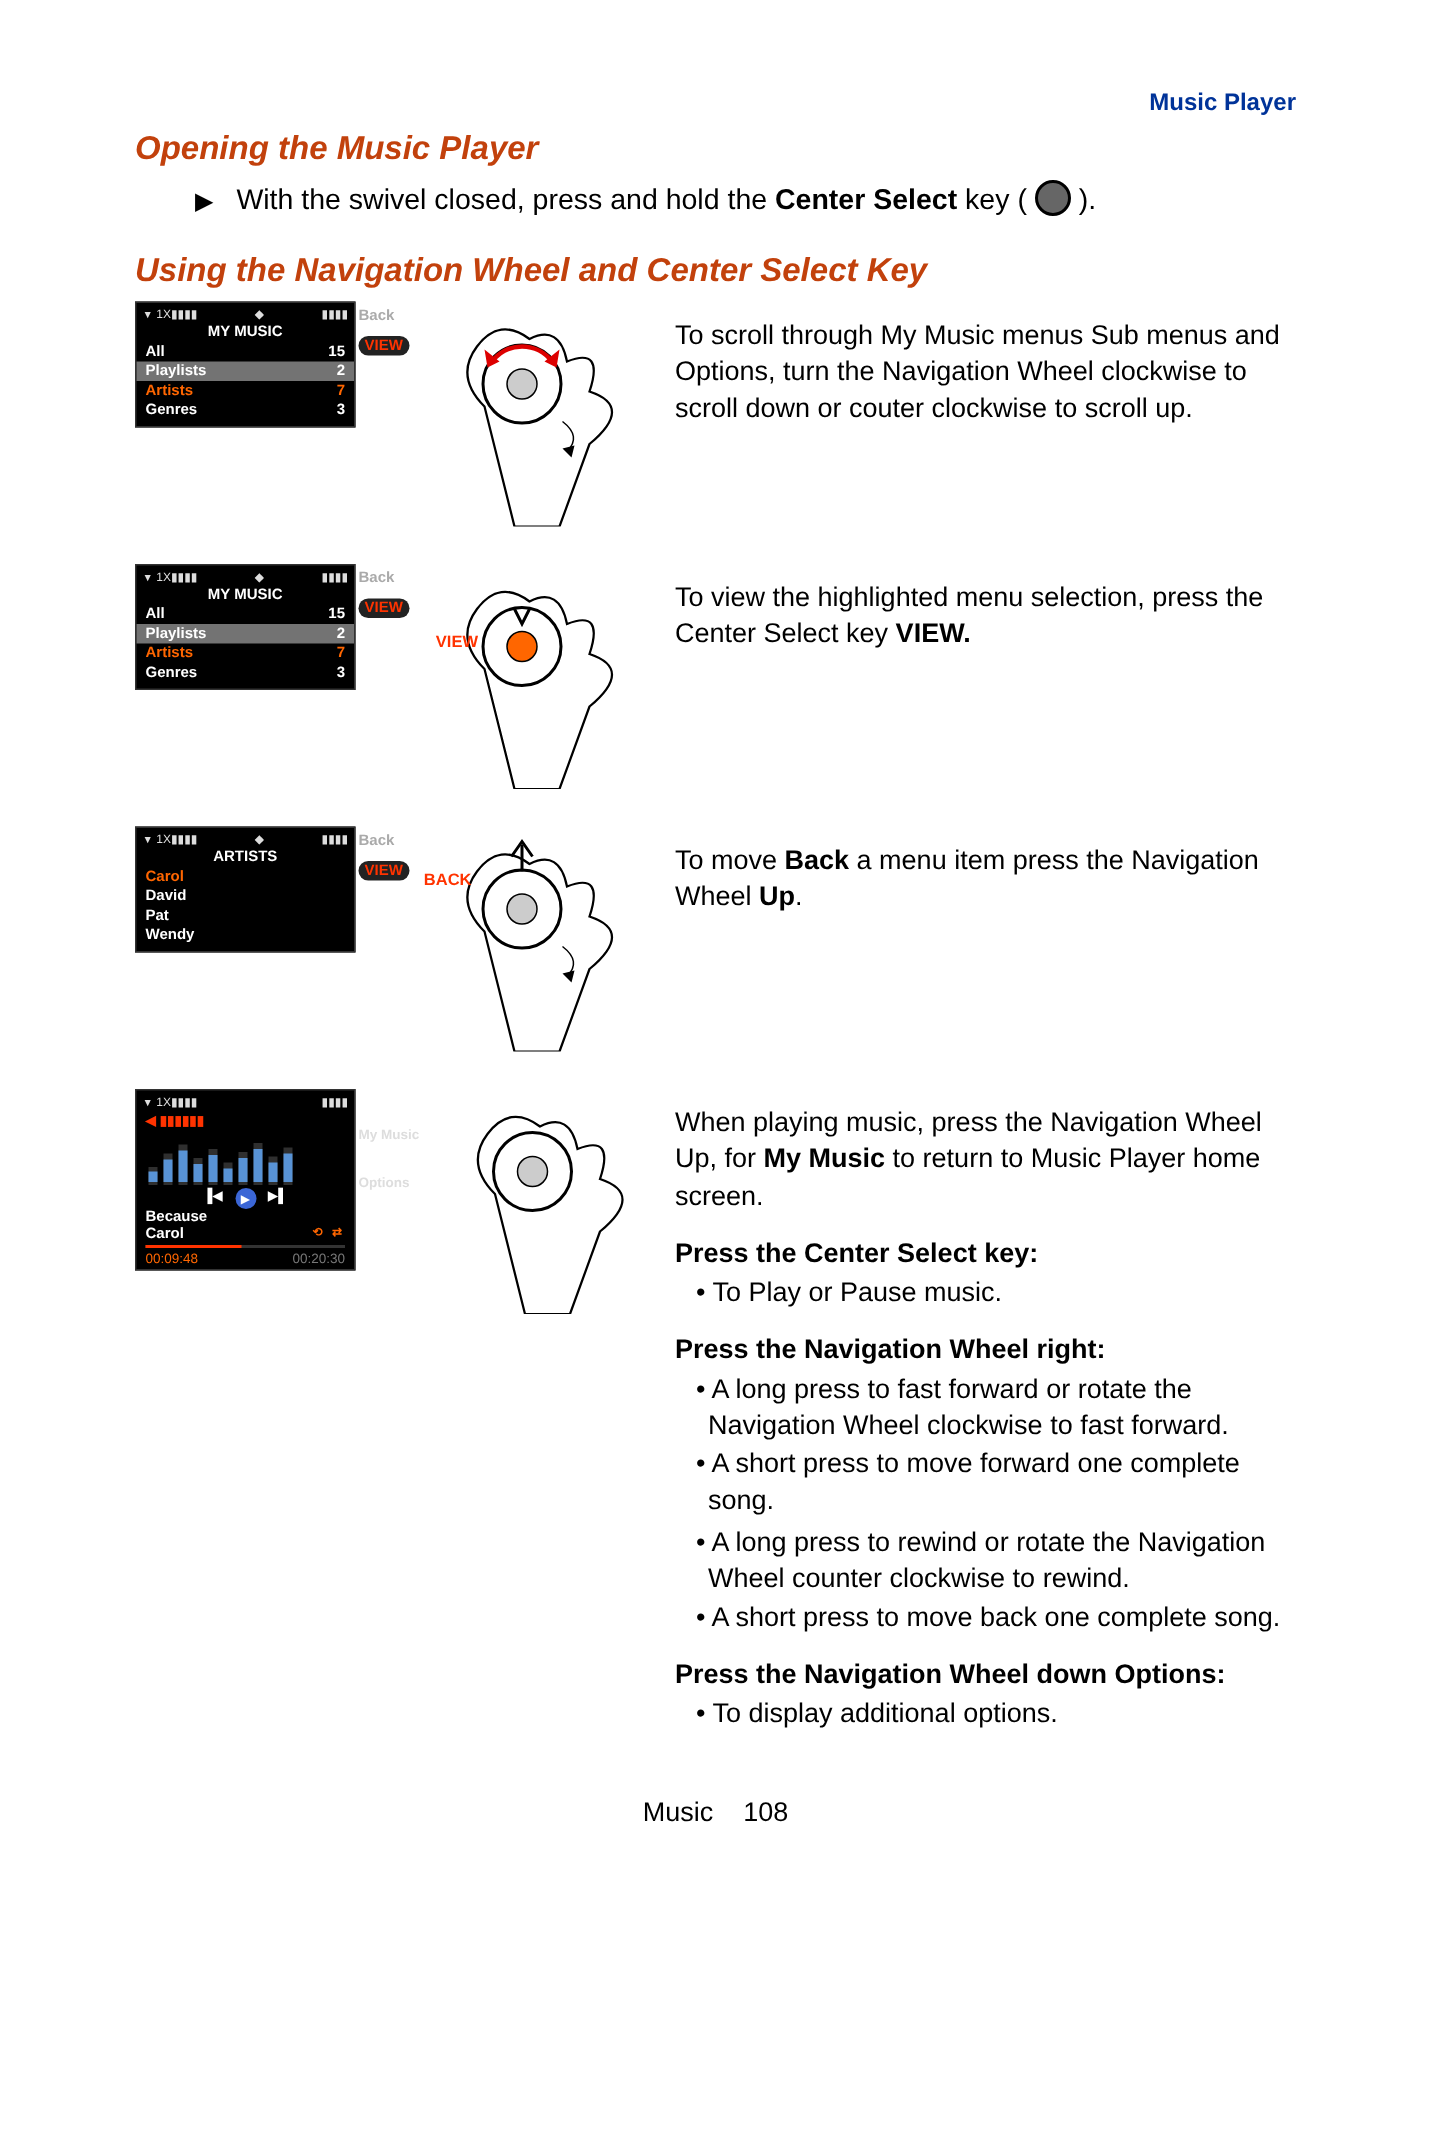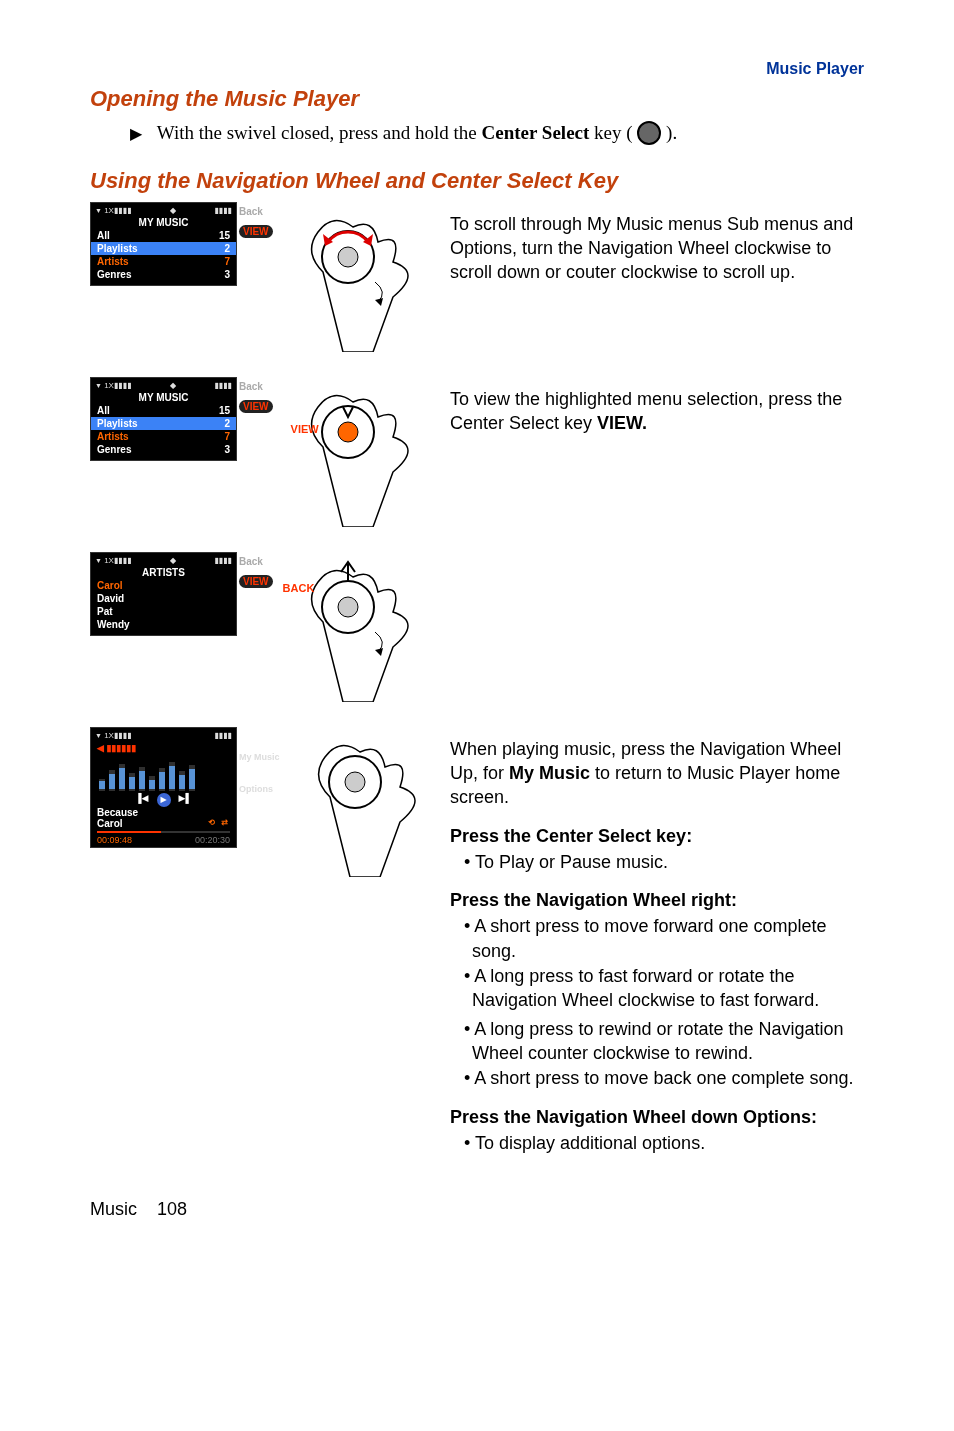--- a/index.html
+++ b/index.html
@@ -21,21 +21,20 @@
     .section-title {
       color: #c2410c;
       font-style: italic;
       font-weight: bold;
       font-size: 22px;
       margin: 8px 0;
     }
     .intro-line {
       margin: 10px 0 21px 40px;
       font-size: 19px;
-      font-family: Liberation Serif, serif;
     }
     .intro-line .arrow {
       font-size: 16px;
       margin-right: 10px;
       display:inline-block;
     }
     .intro-line b { font-weight: bold; }
     .circ-key {
       display: inline-block;
       width: 20px; height: 20px;
@@ -84,21 +83,21 @@
       font-size: 10px;
       padding: 1px 0;
     }
     .menu-row {
       display: flex;
       justify-content: space-between;
       padding: 1px 6px;
       font-size: 10px;
       font-weight: bold;
     }
-    .menu-row.sel { background: #3b82f6; color: #fff; }
+    .menu-row.sel { background: #737373; color: #fff; }
     .menu-row.orange-text { color: #ff6600; }
     .sidekeys {
       display: flex;
       flex-direction: column;
       justify-content: space-between;
       margin-left: 2px;
     }
     .sk {
       font-size: 10px;
       font-weight: bold;
@@ -132,21 +131,21 @@
     }
     .right ul li::before {
       content: "• ";
     }
     .right ul li {
       margin: 1px 0;
       padding-left: 8px;
       text-indent: -8px;
     }
     .footer {
-      text-align: left;
+      text-align: center;
       margin-top: 40px;
       font-size: 18px;
     }
     .eq-bars {
       display:flex; align-items:flex-end; gap:4px;
       height:30px; padding:2px 4px;
     }
     .eq-bars div { width:6px; background:#5893d6; }
     .eq-bars2 {
       display:flex; align-items:flex-end; gap:4px;
@@ -310,20 +309,23 @@
         <path d="M30 70 Q10 50 25 30 Q40 10 60 25 Q80 15 85 40 Q110 30 100 60 Q130 70 100 95 L80 150 L50 150 L40 110 Z" fill="none" stroke="#000" stroke-width="1.5"></path>
         <circle cx="55" cy="55" r="26" fill="none" stroke="#000" stroke-width="2"></circle>
         <circle cx="55" cy="55" r="10" fill="#ccc" stroke="#000"></circle>
         <path d="M48 20 L55 10 L62 20" fill="none" stroke="#000" stroke-width="2"></path>
         <line x1="55" y1="12" x2="55" y2="30" stroke="#000" stroke-width="2"></line>
         <path d="M82 80 Q95 90 85 100" fill="none" stroke="#000"></path>
         <polygon points="82,98 88,104 90,96" fill="#000"></polygon>
       </svg>
       <div class="wheel-label" style="top:30px; left:-10px;">BACK</div>
     </div>
+  </div>
+  <div class="right">
+    <span>To move </span><b>Back</b><span> a menu item press the Navigation Wheel </span><b>Up</b><span>.</span>
   </div>
 </div>
 
 <div class="row">
   <div class="left">
     <div class="phone-screen" style="padding-bottom:2px;">
       <div class="status-bar">
         <span><span style="font-size:7px">▼</span> <span>1X▮▮▮▮</span></span>
         <span></span>
         <span>▮▮▮▮</span>
@@ -390,22 +392,22 @@
       <span>When playing music, press the Navigation Wheel Up, for </span><b>My Music</b><span> to return to Music Player home screen.</span>
     </div>
 
     <h4>Press the Center Select key:</h4>
     <ul>
       <li>To Play or Pause music.</li>
     </ul>
 
     <h4>Press the Navigation Wheel right:</h4>
     <ul>
+      <li>A long press to fast forward or rotate the Navigation Wheel clockwise to fast forward.</li>
       <li>A short press to move forward one complete song.</li>
-      <li>A long press to fast forward or rotate the Navigation Wheel clockwise to fast forward.</li>
     </ul>
 
     <ul>
       <li>A long press to rewind or rotate the Navigation Wheel counter clockwise to rewind.</li>
       <li>A short press to move back one complete song.</li>
     </ul>
 
     <h4>Press the Navigation Wheel down Options:</h4>
     <ul>
       <li>To display additional options.</li>

